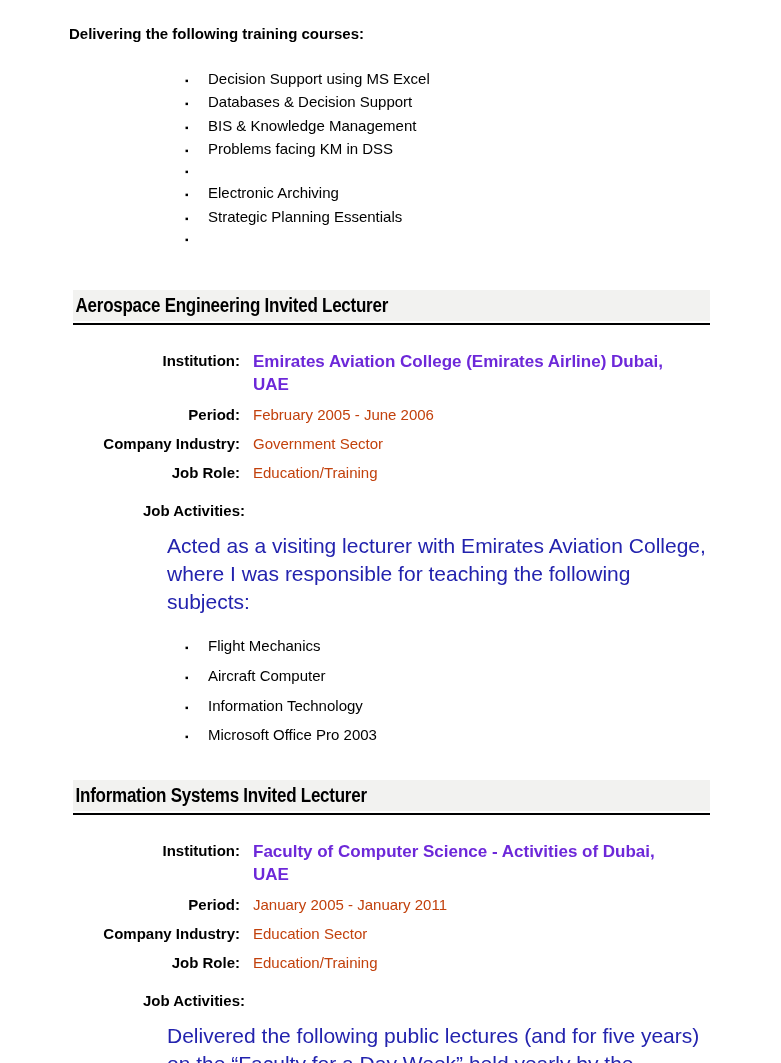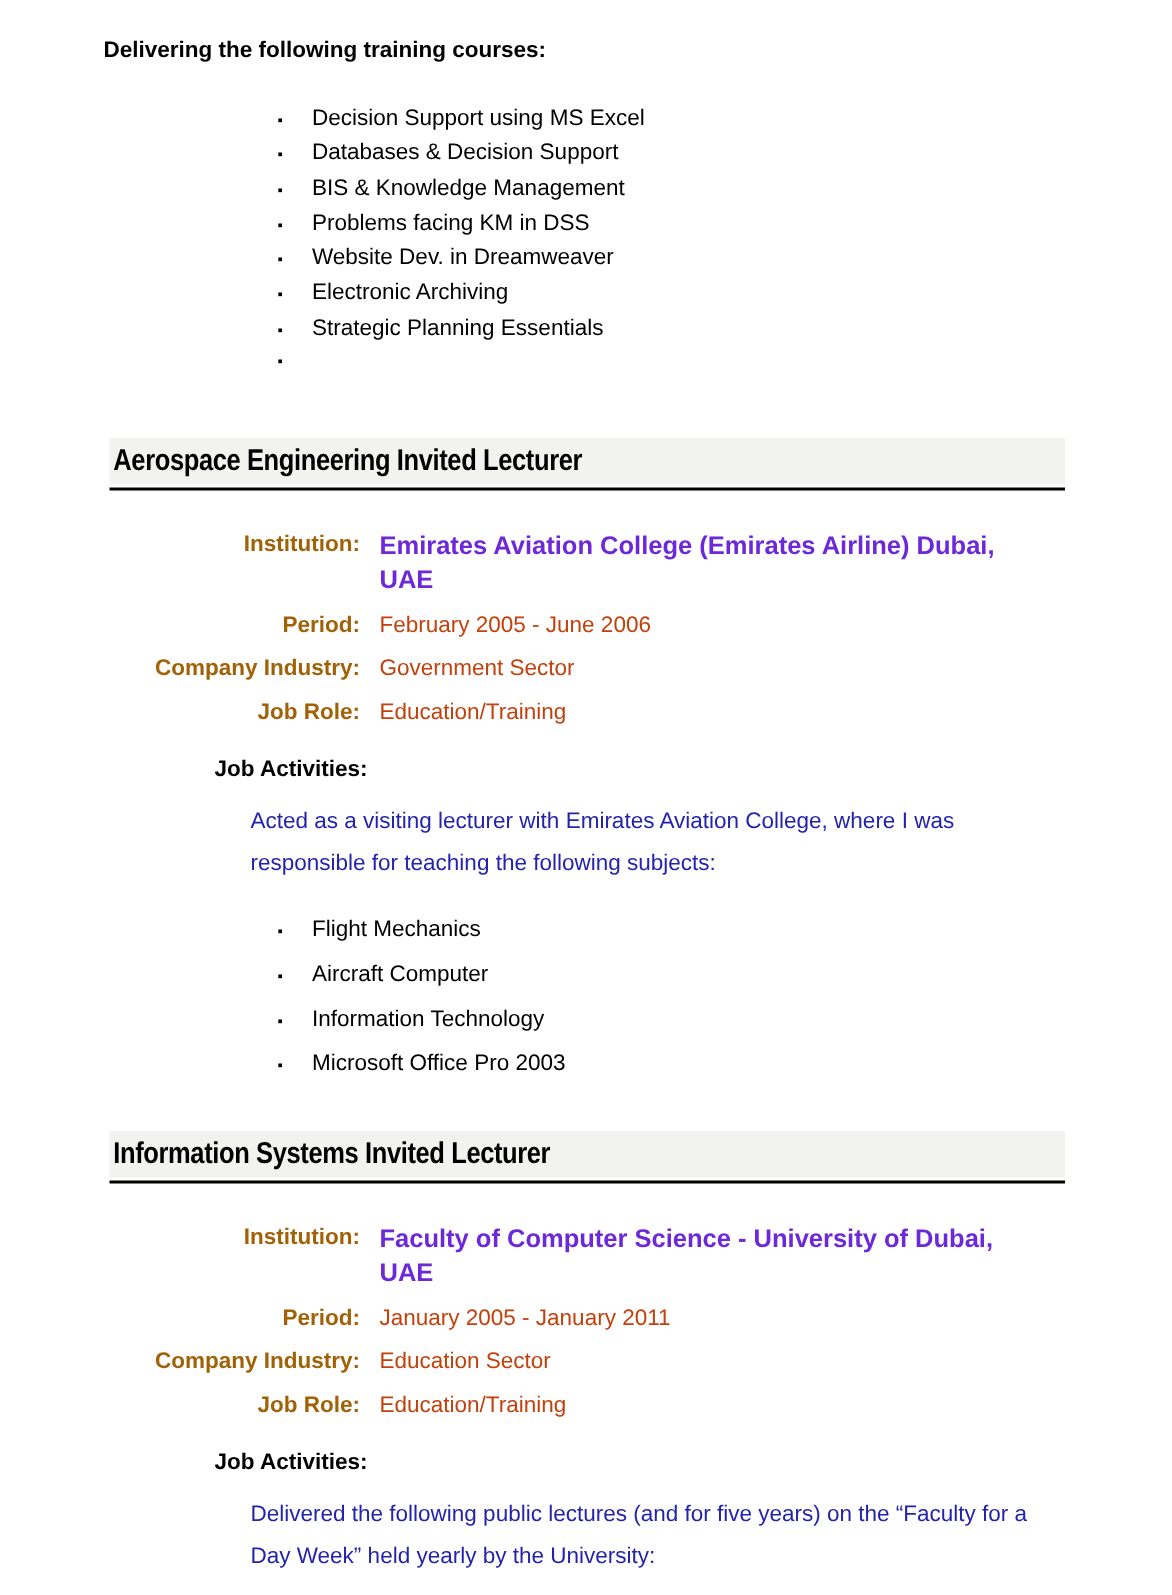--- a/index.html
+++ b/index.html
@@ -77,21 +77,21 @@
     grid-template-columns: 167px 1fr;
     column-gap: 13px;
     row-gap: 8px;
     align-items: start;
   }
   .flabel {
     text-align: right;
     font-weight: bold;
     font-size: 15px;
     line-height: 21px;
-    color: #a16207;
+    color: #000000;
   }
   .fvalue {
     font-size: 15px;
     line-height: 21px;
     color: #c2410c;
   }
   .fvalue.institution {
     color: #6d28d9;
     font-weight: bold;
     font-size: 17px;
@@ -102,21 +102,21 @@
 
   
   .ja-label {
     margin: 19px 0 0 143px;
     font-size: 15px;
     font-weight: bold;
   }
   .ja-text {
     margin: 13px 0 0 167px;
     max-width: 548px;
-    font-size: 15px;
+    font-size: 21px;
     line-height: 28px;
     color: #2323AE;
   }
 </style>
 </head>
 <body>
 
 <div class="page">
 
   <div class="intro-heading">Delivering the following training courses:</div>
@@ -133,21 +133,20 @@
     <li>
         <span class="blt">▪</span>
         <span>BIS &amp; Knowledge Management</span>
       </li>
     <li>
         <span class="blt">▪</span>
         <span>Problems facing KM in DSS</span>
       </li>
     <li>
         <span class="blt">▪</span>
-        <span>Website Dev. in Dreamweaver</span>
       </li>
     <li>
         <span class="blt">▪</span>
         <span>Electronic Archiving</span>
       </li>
     <li>
         <span class="blt">▪</span>
         <span>Strategic Planning Essentials</span>
       </li>
     <li>
@@ -196,21 +195,21 @@
   </section>
 
   <section class="sec2">
     <div class="sec-header">
       <span class="sec-title">Information Systems Invited Lecturer</span>
     </div>
     <div class="sec-rule"></div>
 
     <div class="fields">
       <div class="flabel">Institution:</div>
-      <div class="fvalue institution">Faculty of Computer Science - University of Dubai,  UAE</div>
+      <div class="fvalue institution">Faculty of Computer Science - Activities of Dubai,  UAE</div>
       <div class="flabel">Period:</div>
       <div class="fvalue">January 2005 - January 2011</div>
       <div class="flabel">Company Industry:</div>
       <div class="fvalue">Education Sector</div>
       <div class="flabel">Job Role:</div>
       <div class="fvalue">Education/Training</div>
     </div>
 
     <div class="ja-label">Job Activities:</div>
     <p class="ja-text">Delivered the following public lectures (and for five years) on the “Faculty for a Day Week” held yearly by the University:</p>

